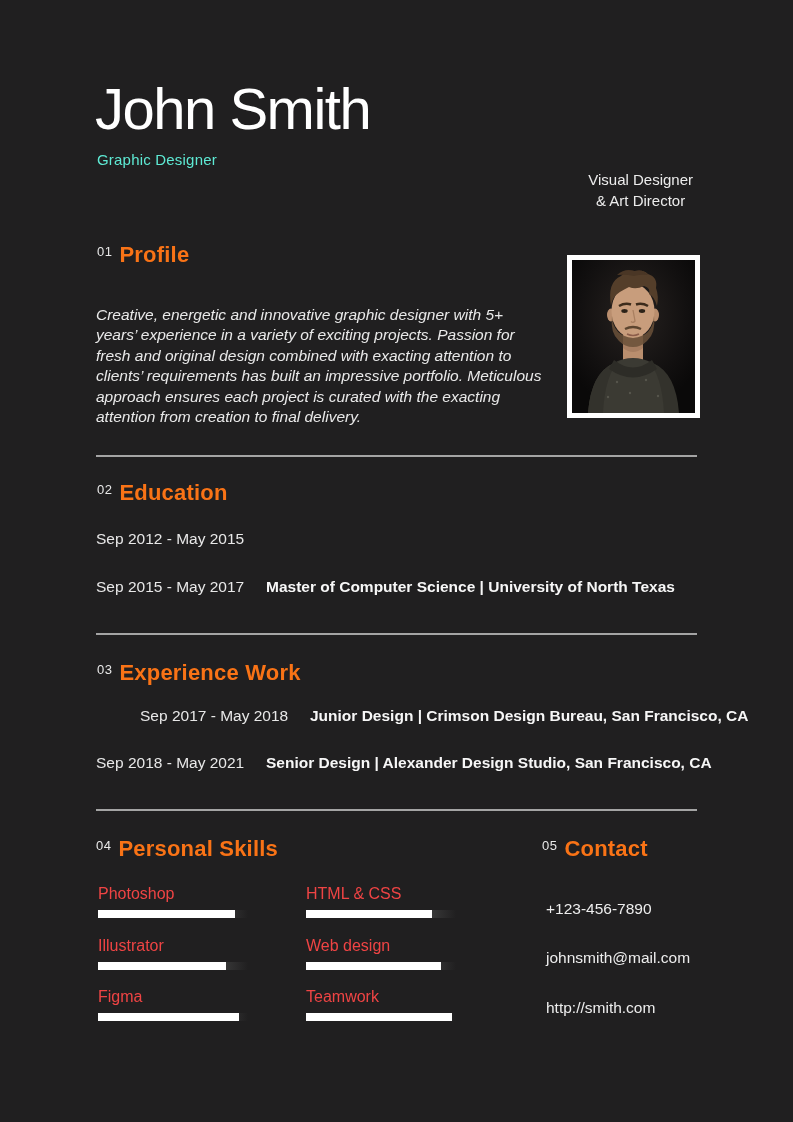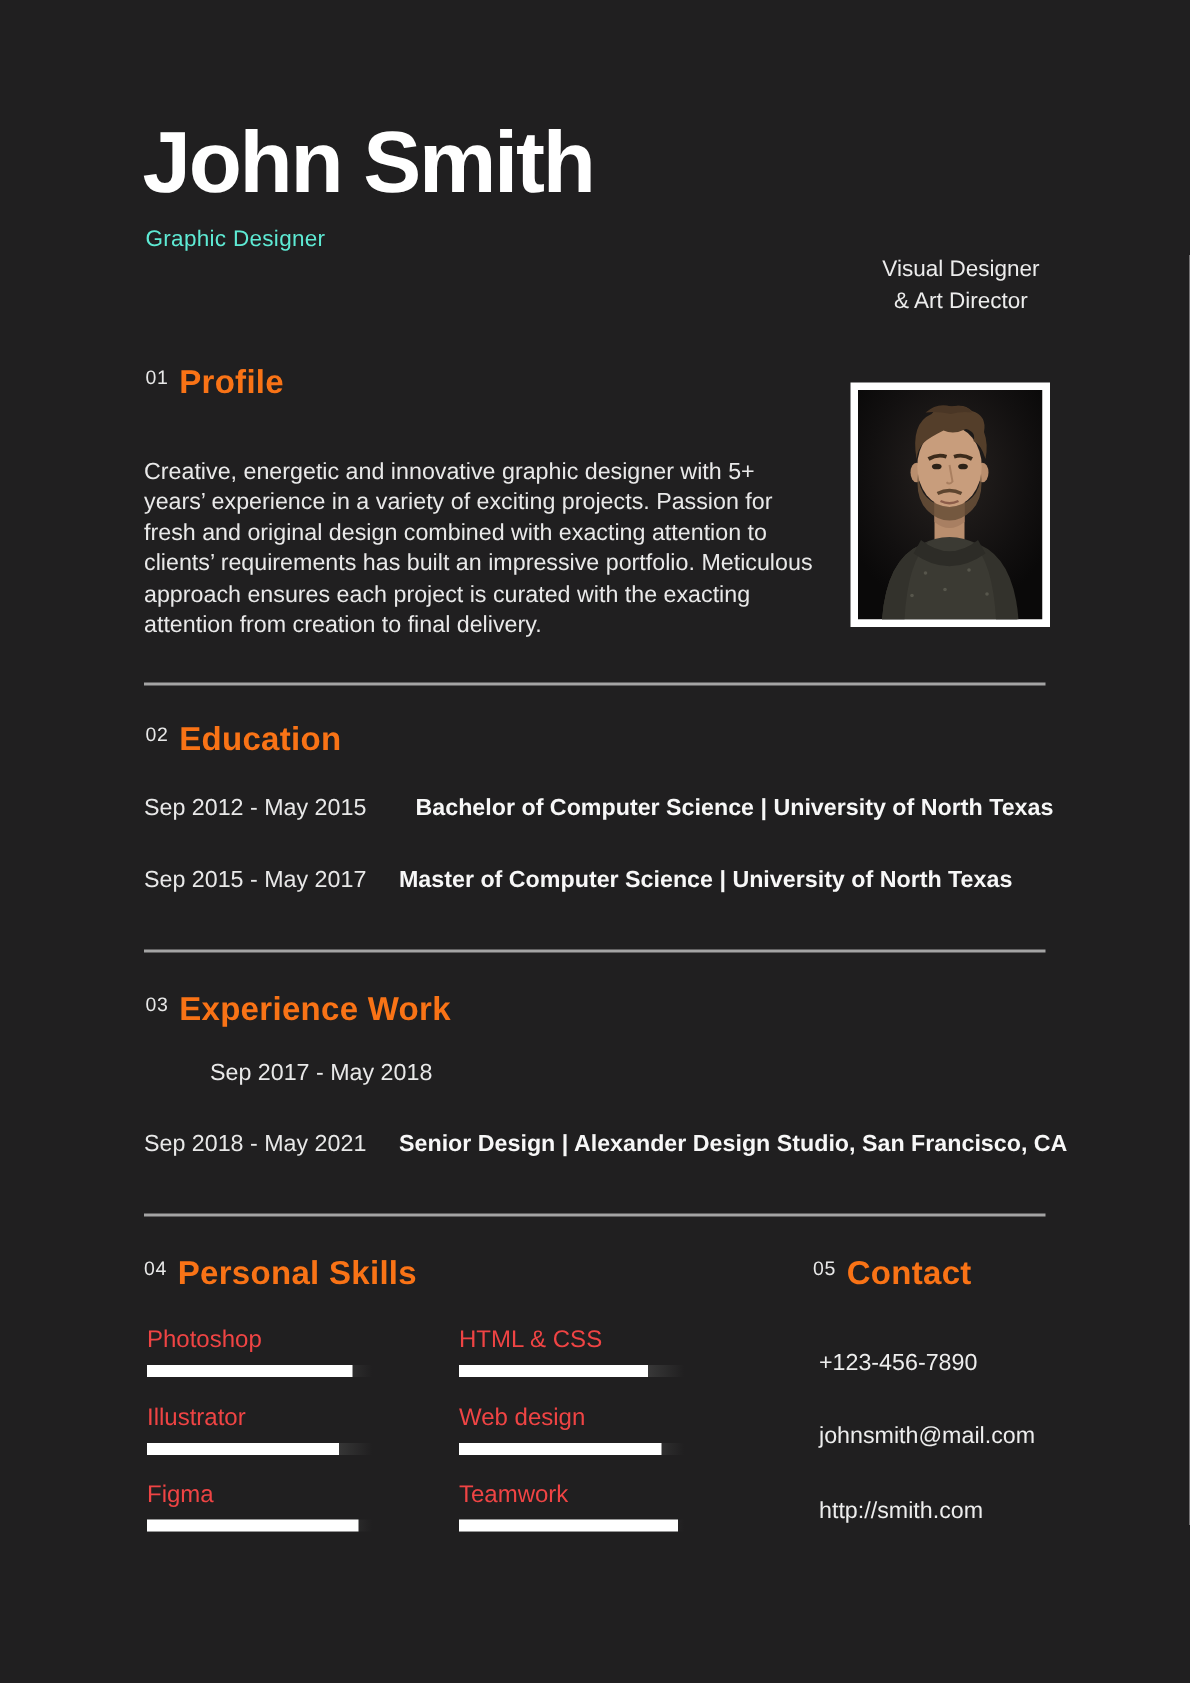--- a/index.html
+++ b/index.html
@@ -8,21 +8,21 @@
     width:793px; height:1122px;
     background:#201f20;
     color:#ffffff;
     font-family:"Liberation Sans", sans-serif;
     overflow:hidden;
   }
 
   
   .name {
     position:absolute; left:95px; top:80px;
-    font-size:58px; font-weight:700; letter-spacing:-1.5px;
+    font-size:58px; font-weight:400; letter-spacing:-1.5px;
     line-height:1; color:#ffffff; white-space:nowrap;
   }
   .role {
     position:absolute; left:97px; top:151px;
     font-size:15px; font-weight:400; color:#5eead4; letter-spacing:0.2px;
   }
   .tagline {
     position:absolute; top:169px; right:100px;
     text-align:center; font-size:15px; line-height:21px; color:#ececec;
   }
@@ -34,21 +34,21 @@
 
   #profile-head    { left:73px;  top:243px; }
   #education-head  { left:73px;  top:481px; }
   #experience-head { left:73px;  top:661px; }
   #skills-head     { left:72px;  top:837px; }
   #contact-head    { left:518px; top:837px; }
 
   
   .profile-body {
     position:absolute; left:96px; top:289px; width:447px;
-    font-size:15.5px; line-height:20.5px; color:#e9e9e9;
+    font-size:15.5px; line-height:20.5px; color:#e9e9e9;font-style:italic;
   }
 
   
   .photo-frame {
     position:absolute; left:567px; top:255px;
     width:123px; height:153px;
     background:#ffffff; padding:5px;
   }
   .photo-frame svg { display:block; }
 
@@ -149,35 +149,35 @@
   </div>
 
   <div class="divider" id="div1"></div>
 
   <div class="sec-head" id="education-head">
     <span class="sec-num">02</span>
     <h2 class="sec-title">Education</h2>
   </div>
   <div class="row" id="edu-row-0">
     <span class="dates">Sep 2012 - May 2015</span>
-    <span class="detail">Bachelor of Computer Science | University of North Texas</span>
   </div>
   <div class="row" id="edu-row-1">
     <span class="dates">Sep 2015 - May 2017</span>
     <span class="detail">Master of Computer Science | University of North Texas</span>
   </div>
 
   <div class="divider" id="div2"></div>
 
   <div class="sec-head" id="experience-head">
     <span class="sec-num">03</span>
     <h2 class="sec-title">Experience Work</h2>
   </div>
   <div class="row" id="exp-row-0">
     <span class="dates">Sep 2017 - May 2018</span>
+    <span class="detail">Junior Design | Crimson Design Bureau, San Francisco, CA</span>
   </div>
   <div class="row" id="exp-row-1">
     <span class="dates">Sep 2018 - May 2021</span>
     <span class="detail">Senior Design | Alexander Design Studio, San Francisco, CA</span>
   </div>
 
   <div class="divider" id="div3"></div>
 
   <div class="sec-head" id="skills-head">
     <span class="sec-num">04</span>

